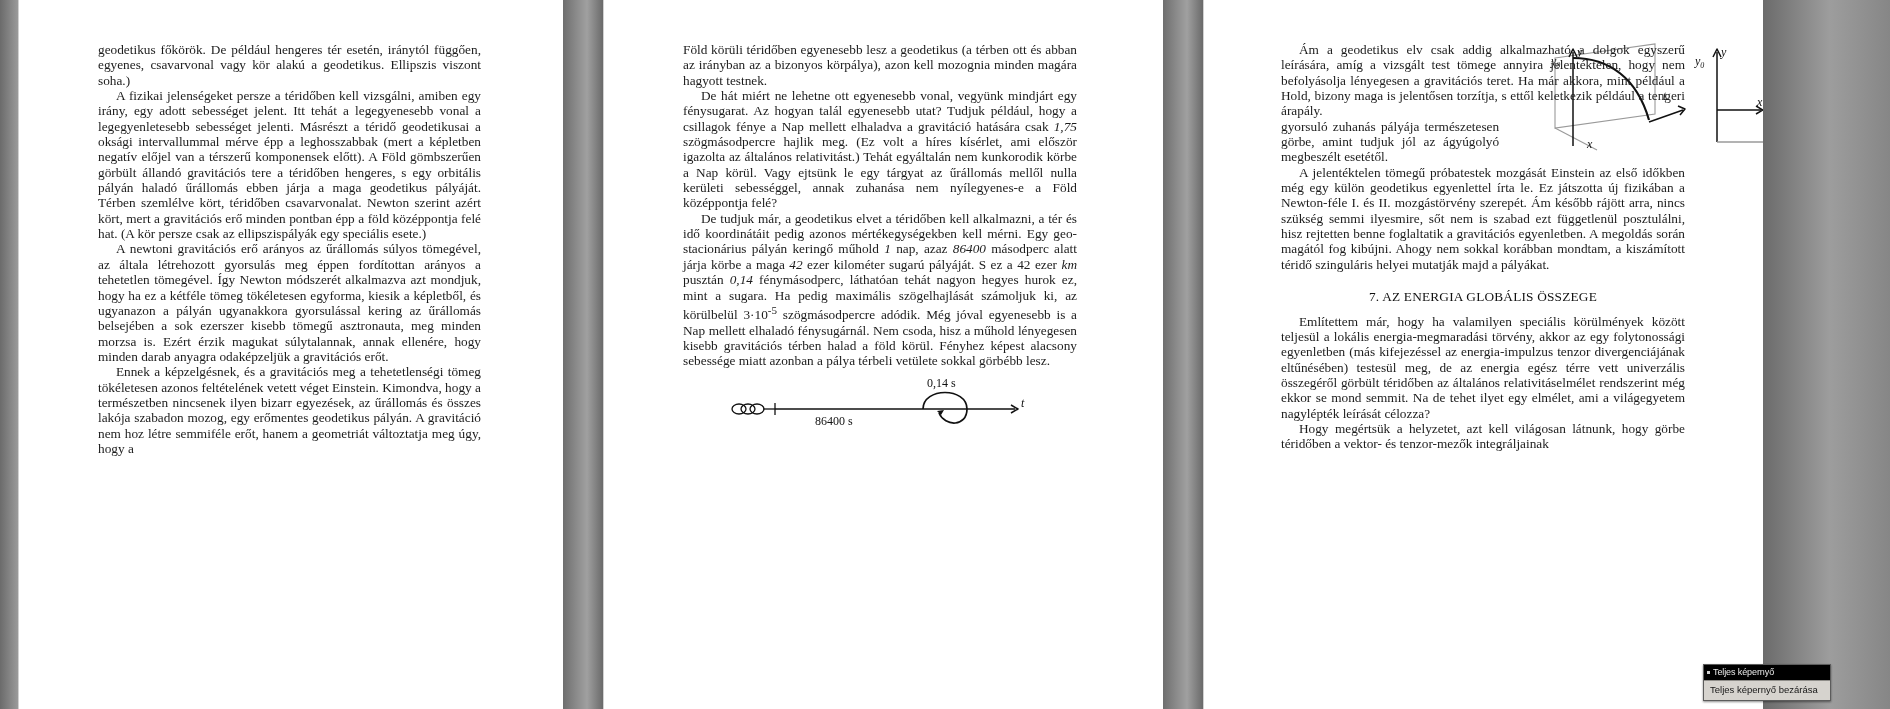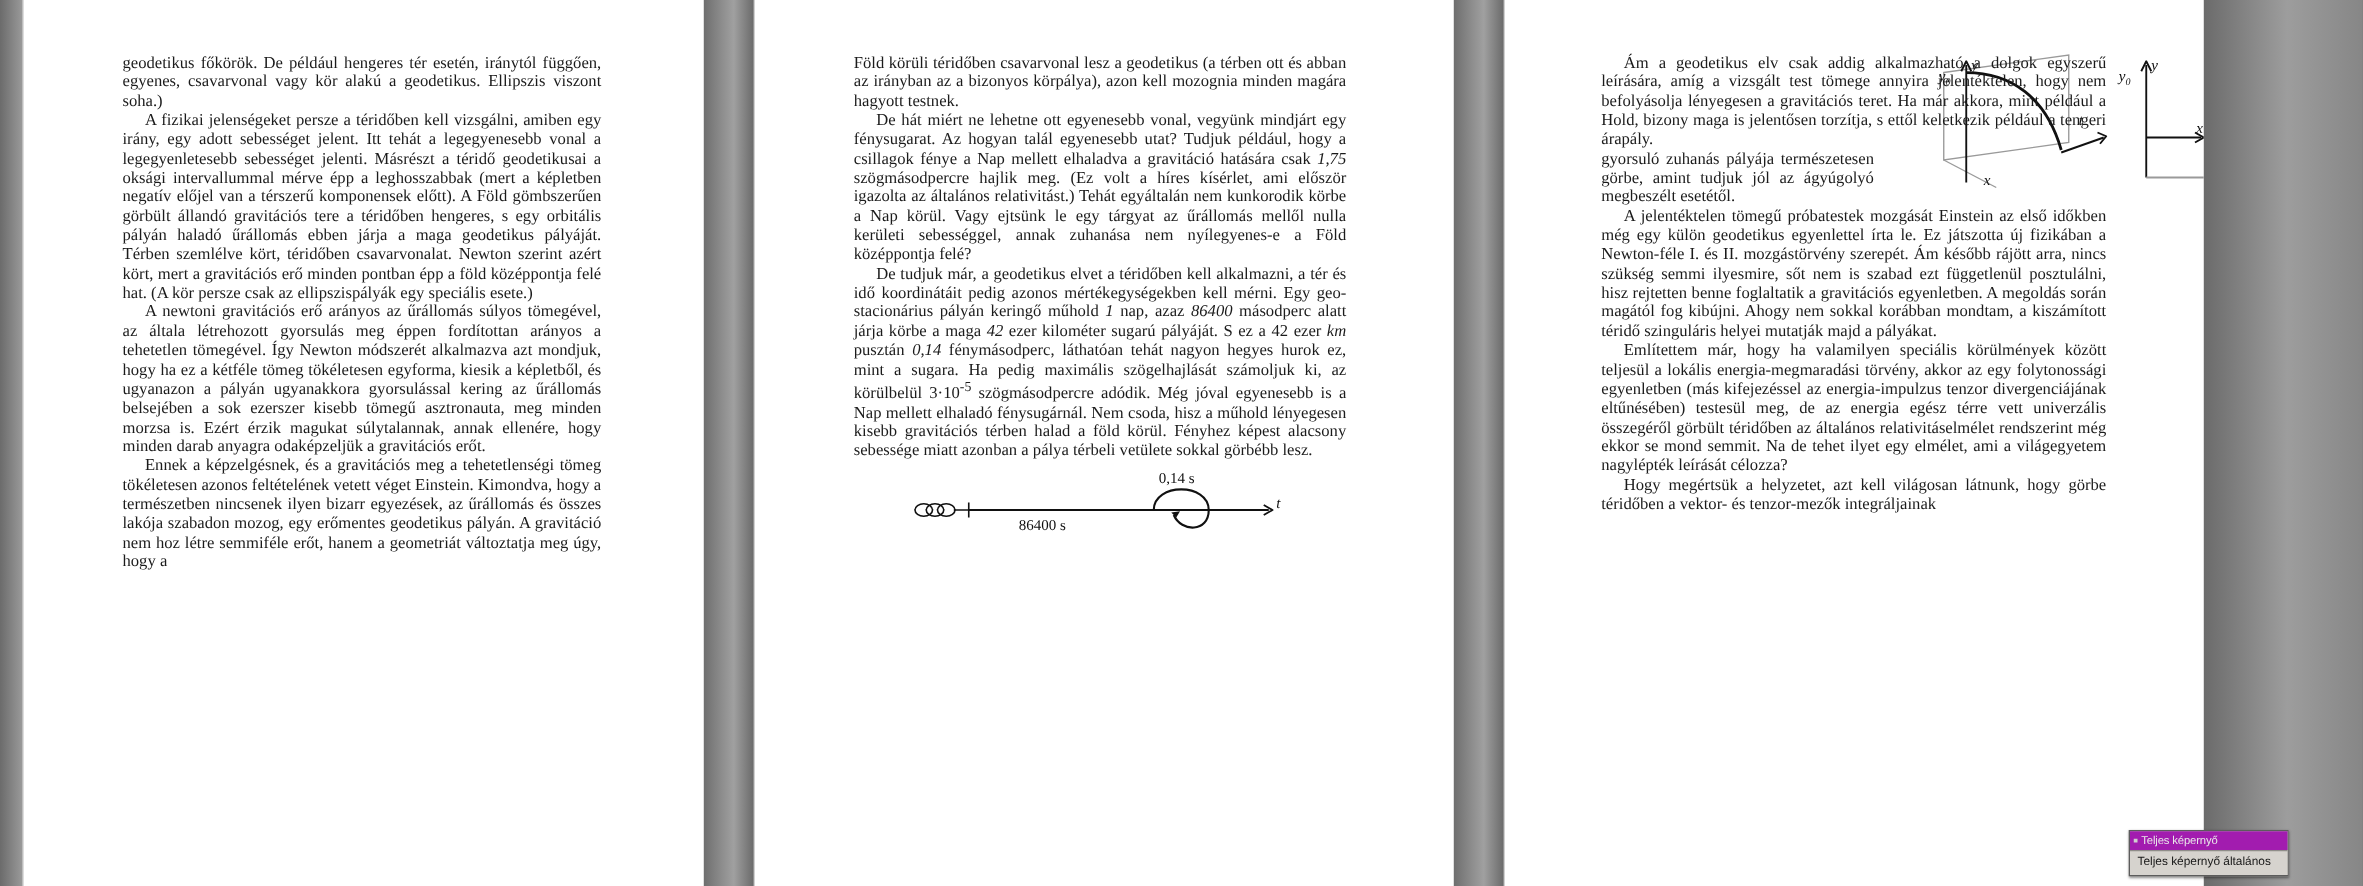--- a/index.html
+++ b/index.html
@@ -109,21 +109,21 @@
     background: #d6d3ce;
     border: 1px solid #5c5c5c;
     box-shadow: 0 1px 2px rgba(0,0,0,.45);
     font-family: "Liberation Sans", sans-serif;
     z-index: 40;
   }
   .fs-title {
     display: flex;
     align-items: center;
     gap: 3px;
-    background: #a21caf;
+    background: #000000;
     color: #e9e9e9;
     font-size: 9px;
     line-height: 11px;
     padding: 2px 4px 2px 3px;
     white-space: nowrap;
     letter-spacing: -0.1px;
   }
   .grip-dot {
     width: 3px; height: 3px;
     background: #cfcfcf;
@@ -170,21 +170,21 @@
         <p class="body">A fizikai jelenségeket persze a téridőben kell vizsgálni, amiben egy irány, egy adott sebességet jelent. Itt tehát a legegyenesebb vonal a legegyenletesebb sebességet jelenti. Másrészt a téridő geodetikusai a oksági intervallummal mérve épp a leghosszabbak (mert a képletben negatív előjel van a térszerű komponensek előtt). A Föld gömbszerűen görbült állandó gravitációs tere a téridőben hengeres, s egy orbitális pályán haladó űrállomás ebben járja a maga geodetikus pályáját. Térben szemlélve kört, téridőben csavarvonalat. Newton szerint azért kört, mert a gravitációs erő minden pontban épp a föld középpontja felé hat. (A kör persze csak az ellipszispályák egy speciális esete.)</p>
         <p class="body">A newtoni gravitációs erő arányos az űrállomás súlyos tömegével, az általa létrehozott gyorsulás meg éppen fordítottan arányos a tehetetlen tömegével. Így Newton módszerét alkalmazva azt mondjuk, hogy ha ez a kétféle tömeg tökéletesen egyforma, kiesik a képletből, és ugyanazon a pályán ugyanakkora gyorsulással kering az űrállomás belsejében a sok ezerszer kisebb tömegű asztronauta, meg minden morzsa is. Ezért érzik magukat súlytalannak, annak ellenére, hogy minden darab anyagra odaképzeljük a gravitációs erőt.</p>
         <p class="body">Ennek a képzelgésnek, és a gravitációs meg a tehetetlenségi tömeg tökéletesen azonos feltételének vetett véget Einstein. Kimondva, hogy a természetben nincsenek ilyen bizarr egyezések, az űrállomás és összes lakója szabadon mozog, egy erőmentes geodetikus pályán. A gravitáció nem hoz létre semmiféle erőt, hanem a geometriát változtatja meg úgy, hogy a</p>
       </div>
     </div>
 
     <div class="gutter mid"></div>
 
     <div class="page p2">
       <div class="colwrap">
-        <p class="body noindent">Föld körüli téridőben csavarvonal lesz a geodetikus (a térben ott és abban az irányban az a bizonyos körpálya), azon kell mozognia minden magára hagyott testnek.</p>
+        <p class="body noindent">Föld körüli téridőben egyenesebb lesz a geodetikus (a térben ott és abban az irányban az a bizonyos körpálya), azon kell mozognia minden magára hagyott testnek.</p>
         <p class="body">De hát miért ne lehetne ott egyenesebb vonal, vegyünk mindjárt egy fénysugarat. Az hogyan talál egyenesebb utat? Tudjuk például, hogy a csillagok fénye a Nap mellett elhaladva a gravitáció hatására csak <i>1,75</i> szögmásodpercre hajlik meg. (Ez volt a híres kísérlet, ami először igazolta az általános relativitást.) Tehát egyáltalán nem kunkorodik körbe a Nap körül. Vagy ejtsünk le egy tárgyat az űrállomás mellől nulla kerületi sebességgel, annak zuhanása nem nyílegyenes-e a Föld középpontja felé?</p>
         <p class="body">De tudjuk már, a geodetikus elvet a téridőben kell alkalmazni, a tér és idő koordinátáit pedig azonos mértékegységekben kell mérni. Egy geo-stacionárius pályán keringő műhold <i>1</i> nap, azaz <i>86400</i> másodperc alatt járja körbe a maga <i>42</i> ezer kilométer sugarú pályáját. S ez a 42 ezer <i>km</i> pusztán <i>0,14</i> fénymásodperc, láthatóan tehát nagyon hegyes hurok ez, mint a sugara. Ha pedig maximális szögelhajlását számoljuk ki, az körülbelül 3·10<sup>-5</sup> szögmásodpercre adódik. Még jóval egyenesebb is a Nap mellett elhaladó fénysugárnál. Nem csoda, hisz a műhold lényegesen kisebb gravitációs térben halad a föld körül. Fényhez képest alacsony sebessége miatt azonban a pálya térbeli vetülete sokkal görbébb lesz.</p>
 
         <div class="fig">
           <svg width="330" height="62" viewBox="0 0 330 62">
 
             <g fill="none" stroke="#111" stroke-width="1.3">
               <ellipse cx="24" cy="34" rx="7" ry="5"></ellipse>
               <ellipse cx="33" cy="34" rx="7" ry="5"></ellipse>
               <ellipse cx="42" cy="34" rx="7" ry="5"></ellipse>
@@ -255,30 +255,31 @@
           </g>
           <text x="220" y="70" font-family="Liberation Serif, serif" font-size="12" font-style="italic" fill="#111">x</text>
         </svg>
       </div>
 
       <div class="colwrap">
         <p class="body">Ám a geodetikus elv csak addig alkalmazható a dolgok egyszerű leírására, amíg a vizsgált test tömege annyira jelentéktelen, hogy nem befolyásolja lényegesen a gravitációs teret. Ha már akkora, mint például a Hold, bizony maga is jelentősen torzítja, s ettől keletkezik például a tengeri árapály.</p>
         <p class="body noindent" style="width:54%;">gyorsuló zuhanás pályája természetesen görbe, amint tudjuk jól az ágyúgolyó megbeszélt esetétől.</p>
         <p class="body">A jelentéktelen tömegű próbatestek mozgását Einstein az első időkben még egy külön geodetikus egyenlettel írta le. Ez játszotta új fizikában a Newton-féle I. és II. mozgástörvény szerepét. Ám később rájött arra, nincs szükség semmi ilyesmire, sőt nem is szabad ezt függetlenül posztulálni, hisz rejtetten benne foglaltatik a gravitációs egyenletben. A megoldás során magától fog kibújni. Ahogy nem sokkal korábban mondtam, a kiszámított téridő szinguláris helyei mutatják majd a pályákat.</p>
 
+        <h2 class="section">7. AZ ENERGIA GLOBÁLIS ÖSSZEGE</h2>
 
         <p class="body">Említettem már, hogy ha valamilyen speciális körülmények között teljesül a lokális energia-megmaradási törvény, akkor az egy folytonossági egyenletben (más kifejezéssel az energia-impulzus tenzor divergenciájának eltűnésében) testesül meg, de az energia egész térre vett univerzális összegéről görbült téridőben az általános relativitáselmélet rendszerint még ekkor se mond semmit. Na de tehet ilyet egy elmélet, ami a világegyetem nagylépték leírását célozza?</p>
         <p class="body">Hogy megértsük a helyzetet, azt kell világosan látnunk, hogy görbe téridőben a vektor- és tenzor-mezők integráljainak</p>
       </div>
     </div>
 
     <div class="gutter edge-right"></div>
   </div>
 
   <div class="fs-toolbar">
     <div class="fs-title">
       <span class="grip-dot"></span>
       <span>Teljes képernyő</span>
     </div>
-    <button class="fs-btn">Teljes képernyő általános</button>
+    <button class="fs-btn">Teljes képernyő bezárása</button>
   </div>
 
 </div>
 
 </body></html>

